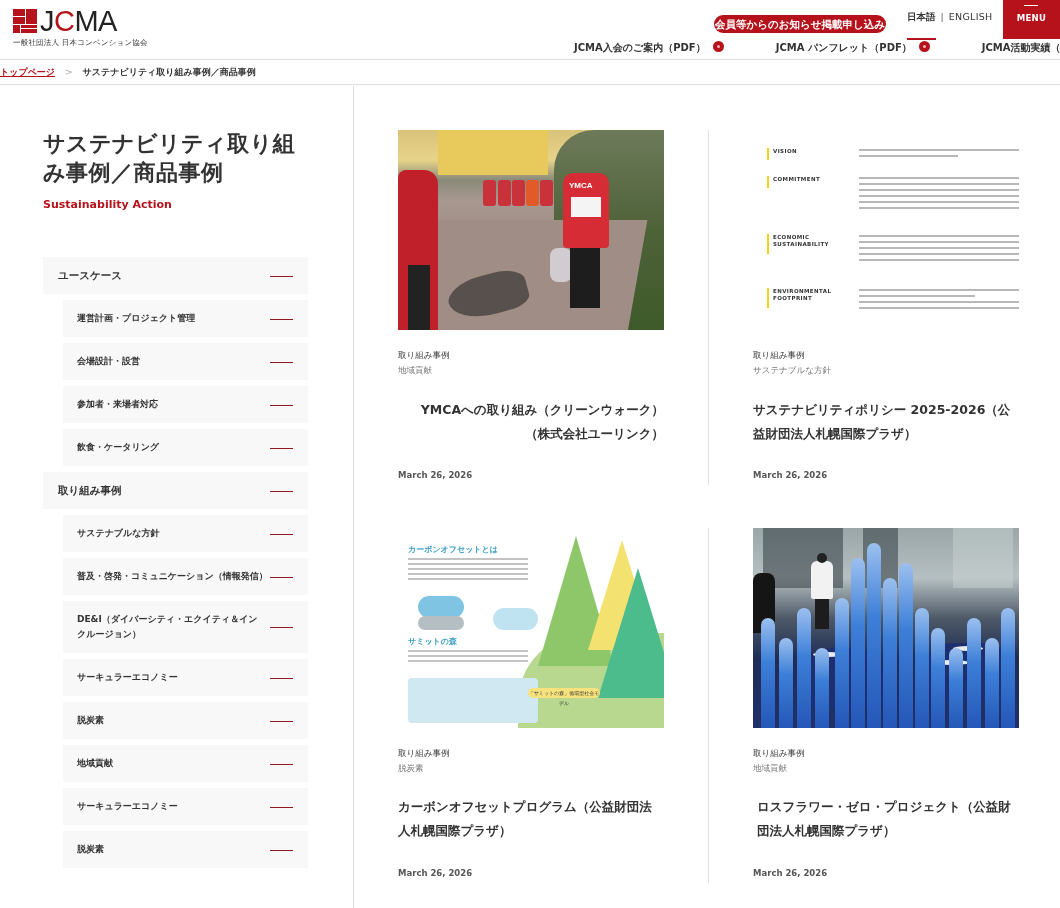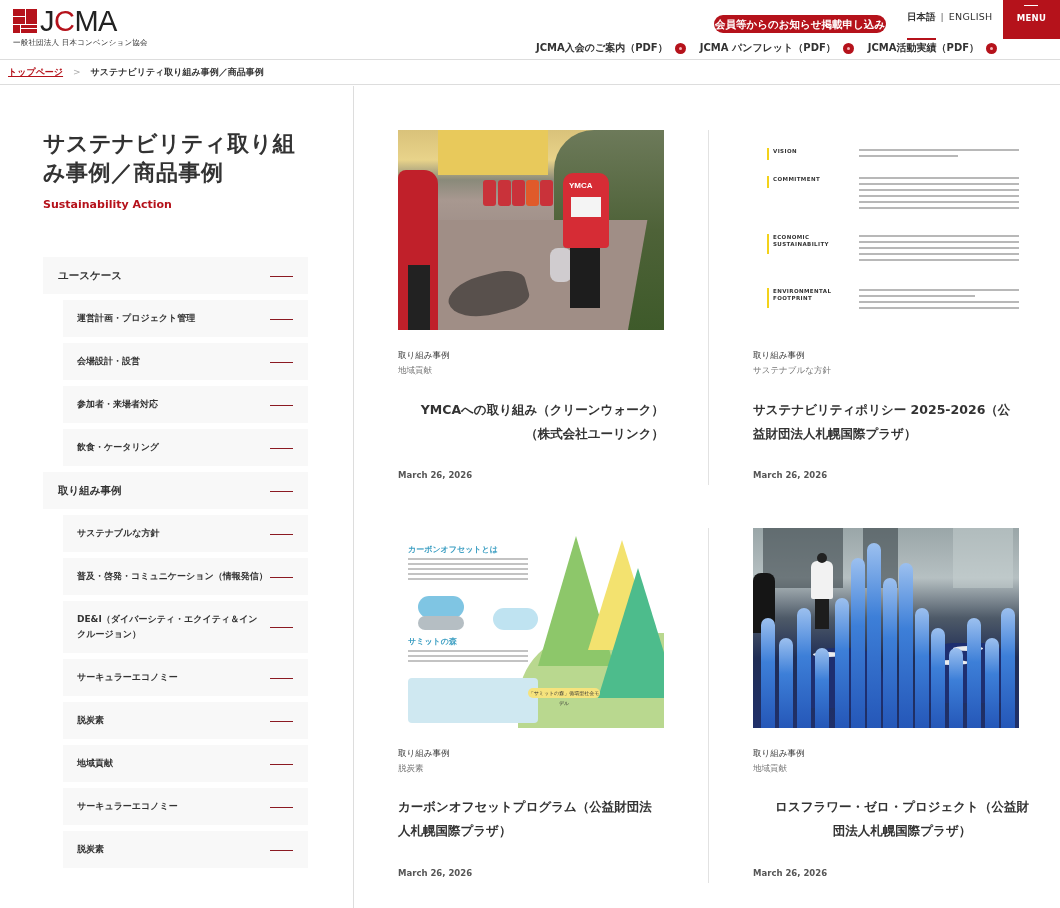--- a/index.html
+++ b/index.html
@@ -22,26 +22,26 @@
     .notice-btn { position: absolute; left: 714px; top: 15px; width: 172px; height: 18px; background: #b5121b; color: #fff; font-size: 10.5px; font-weight: bold; border-radius: 9px; text-align: center; line-height: 18px; }
     .lang { position: absolute; left: 907px; top: 11px; font-size: 9.5px; font-weight: bold; color: #333; white-space: nowrap; }
     .lang .ja { border-bottom: 2px solid #b5121b; padding-bottom: 16px; }
     .lang .sep { margin: 0 5px; color: #666; font-weight: normal; }
     .lang .en { font-weight: normal; letter-spacing: 0.3px; }
     .menu-btn { position: absolute; left: 1003px; top: 0; width: 57px; height: 39px; background: #b5121b; color: #fff; font-size: 8.5px; font-weight: bold; text-align: center; }
     .menu-btn .bar { position: absolute; left: 21px; top: 5px; width: 14px; height: 1px; background: #fff; }
     .menu-btn .lbl { position: absolute; left: 0; top: 13px; width: 57px; text-align: center; letter-spacing: 0.3px; }
 
     .pdf-links { position: absolute; left: 536px; top: 41px; display: flex; gap: 14px; white-space: nowrap; }
-    .pdf-link { display: flex; align-items: center; font-size: 10px; font-weight: bold; color: #333; }
+    .pdf-link { display: flex; align-items: flex-start; font-size: 10px; font-weight: bold; color: #333; margin-left: 38px; }
     .pdf-dot { display: inline-block; width: 11px; height: 11px; border-radius: 50%; background: #b5121b; margin-left: 7px; position: relative; }
     .pdf-dot:after { content: ""; position: absolute; left: 4px; top: 4px; width: 3px; height: 3px; background: #f3b3b6; border-radius: 50%; }
 
     
-    .breadcrumb { position: absolute; left: 0; top: 61px; width: 1060px; height: 24px; border-bottom: 1px solid #ddd; font-size: 9px; font-weight: bold; line-height: 22px; padding-left: 8px; white-space: nowrap; }
+    .breadcrumb { position: absolute; left: 0; top: 61px; width: 1060px; height: 24px; border-bottom: 1px solid #ddd; font-size: 9px; font-weight: bold; line-height: 22px; white-space: nowrap; }
     .breadcrumb .home { color: #b5121b; text-decoration: underline; }
     .breadcrumb .arrow { color: #aaa; margin: 0 10px; font-weight: normal; }
     .breadcrumb .cur { color: #333; }
 
     
     .divider-v { position: absolute; left: 353px; top: 86px; width: 1px; height: 822px; background: #ddd; }
 
     .page-title { position: absolute; left: 43px; top: 129px; width: 270px; font-size: 22px; font-weight: bold; color: #333; line-height: 29px; letter-spacing: 0.5px; }
     .page-sub { position: absolute; left: 43px; top: 198px; font-size: 11px; font-weight: bold; color: #b5121b; }
 
@@ -350,15 +350,15 @@
     <div class="spike" style="left:146px; height:165px;"></div>
     <div class="spike" style="left:162px; height:120px;"></div>
     <div class="spike" style="left:178px; height:100px;"></div>
     <div class="spike" style="left:196px; height:80px;"></div>
     <div class="spike" style="left:214px; height:110px;"></div>
     <div class="spike" style="left:232px; height:90px;"></div>
     <div class="spike" style="left:248px; height:120px;"></div>
   </div>
   <div class="card-cat" style="left:0; top:220px;">取り組み事例</div>
   <div class="card-subcat" style="left:0; top:235px;">地域貢献</div>
-  <div class="card-title" style="left:16px; top:267px;text-align:center;">ロスフラワー・ゼロ・プロジェクト（公益財団法人札幌国際プラザ）</div>
+  <div class="card-title" style="left:4px; top:267px;">ロスフラワー・ゼロ・プロジェクト（公益財団法人札幌国際プラザ）</div>
   <div class="card-date" style="left:0; top:340px;">March 26, 2026</div>
 </div>
 
 </body></html>

